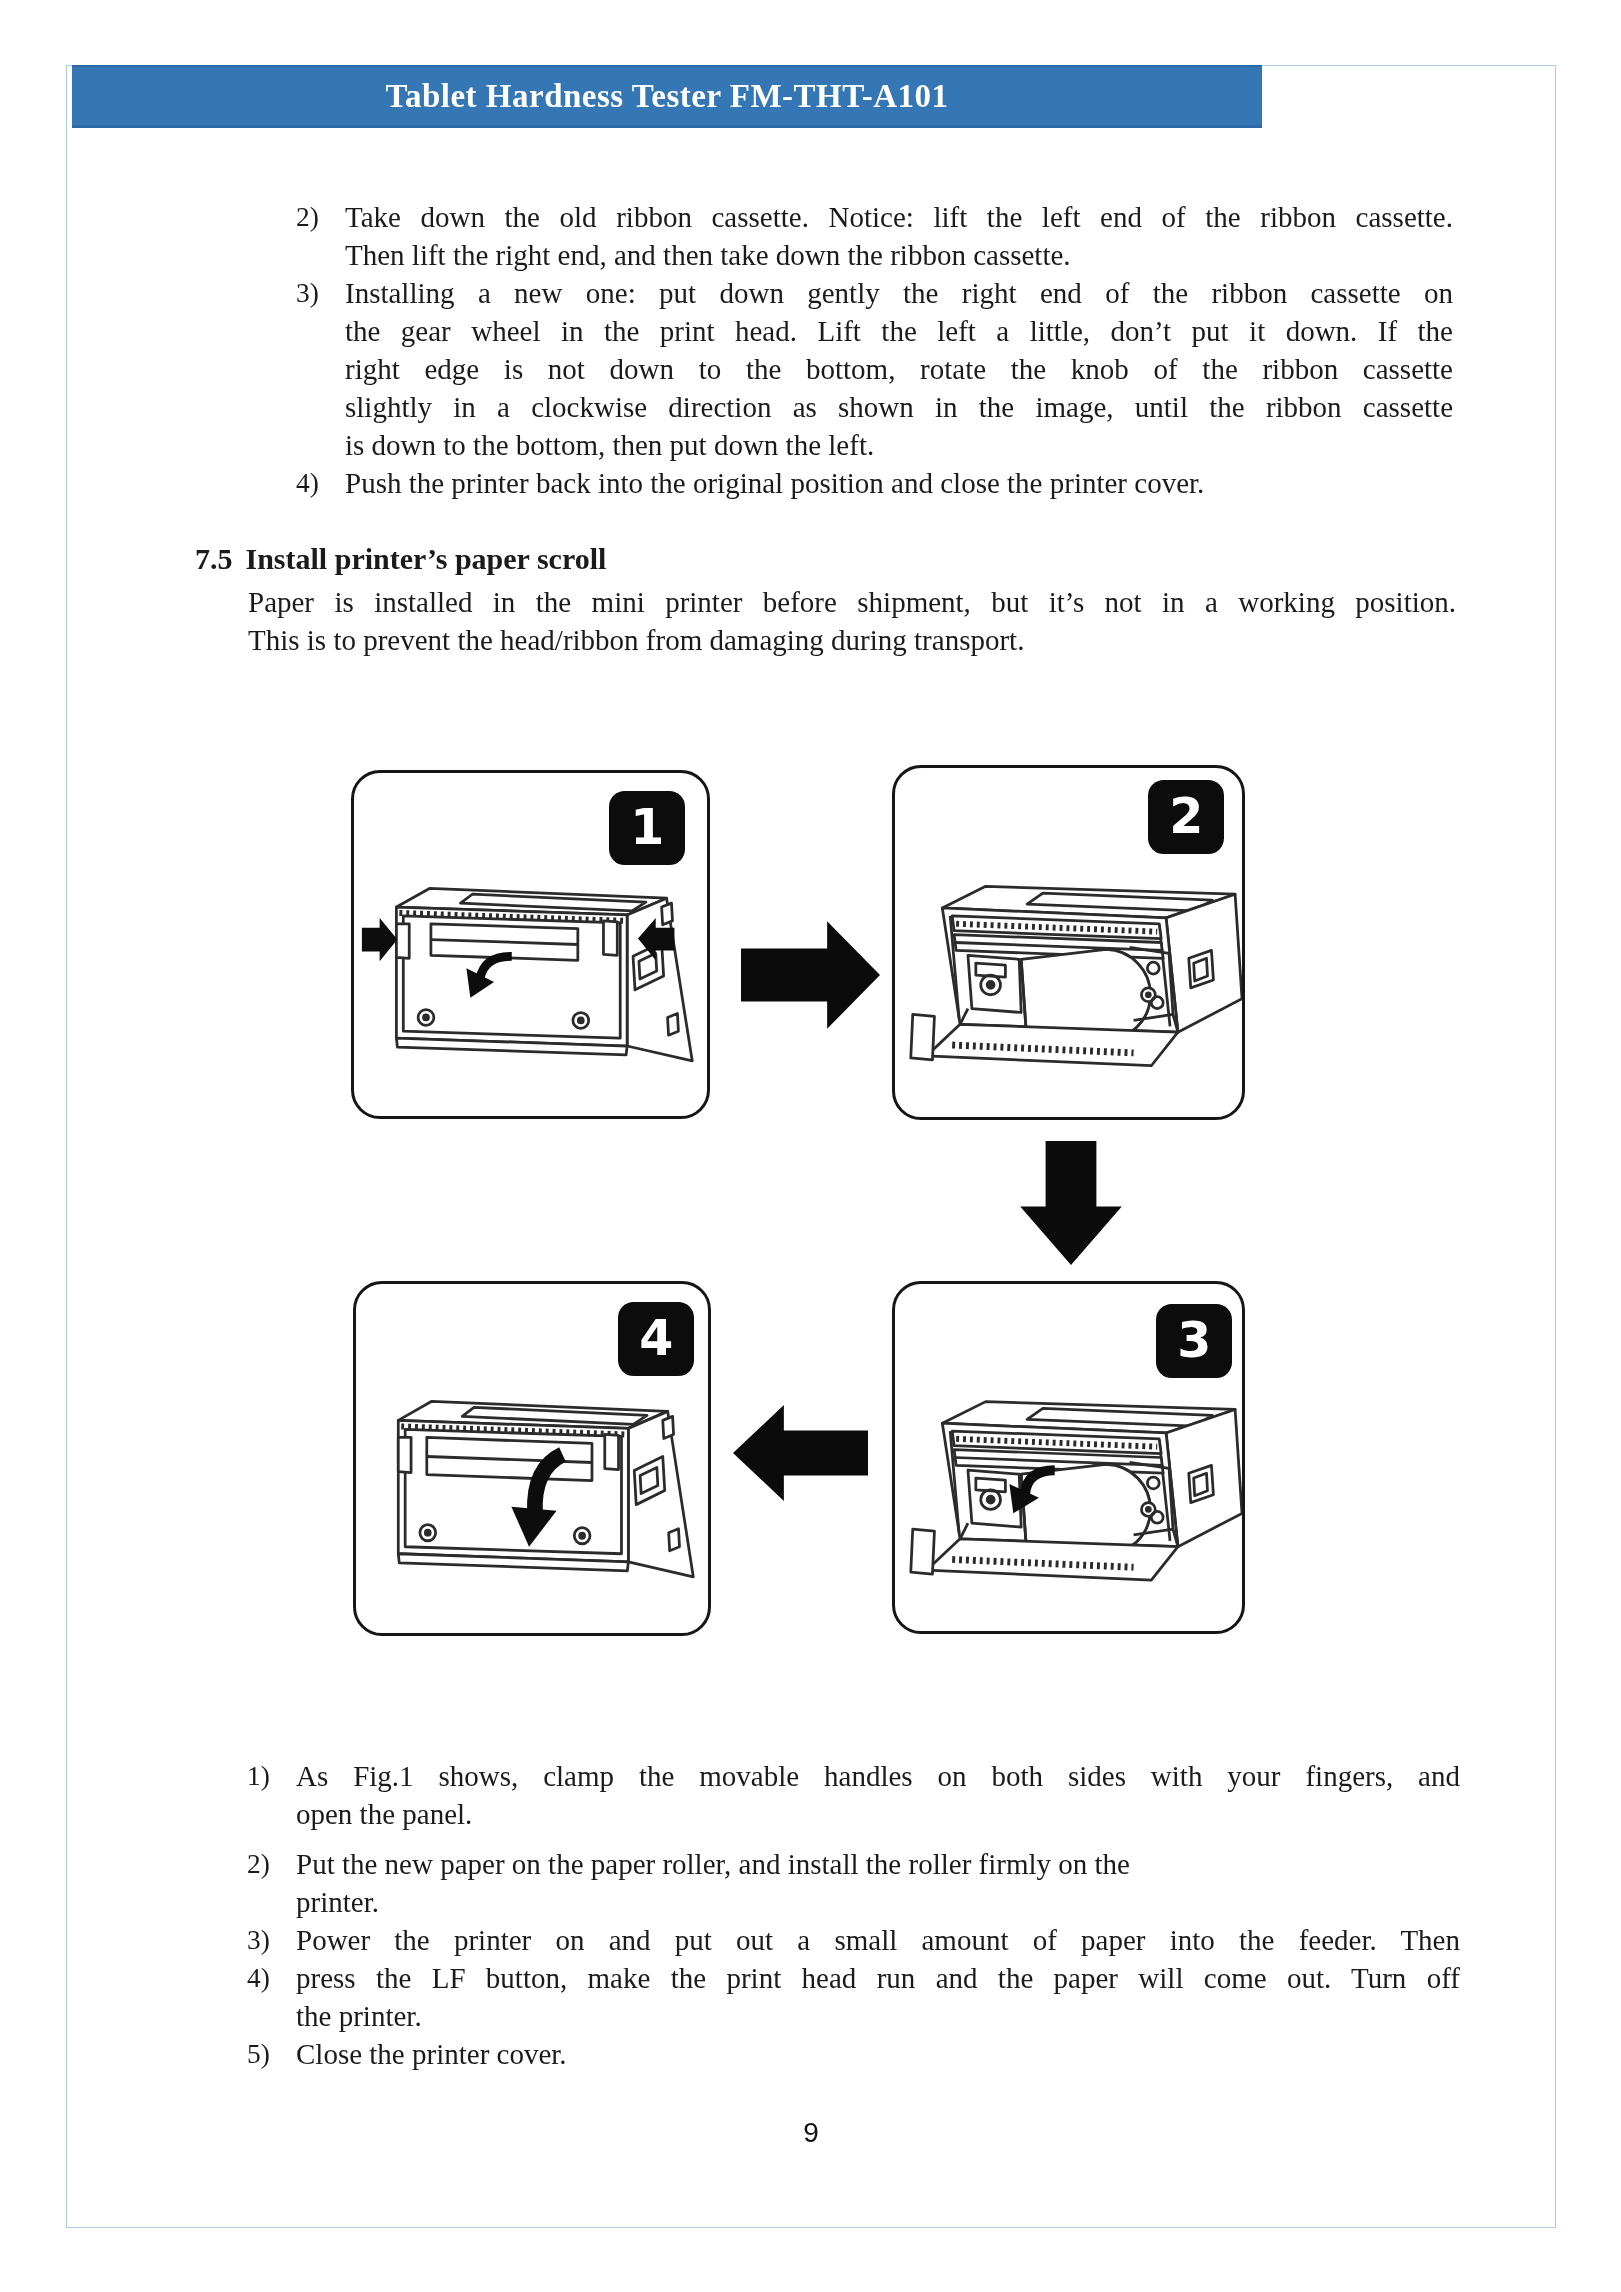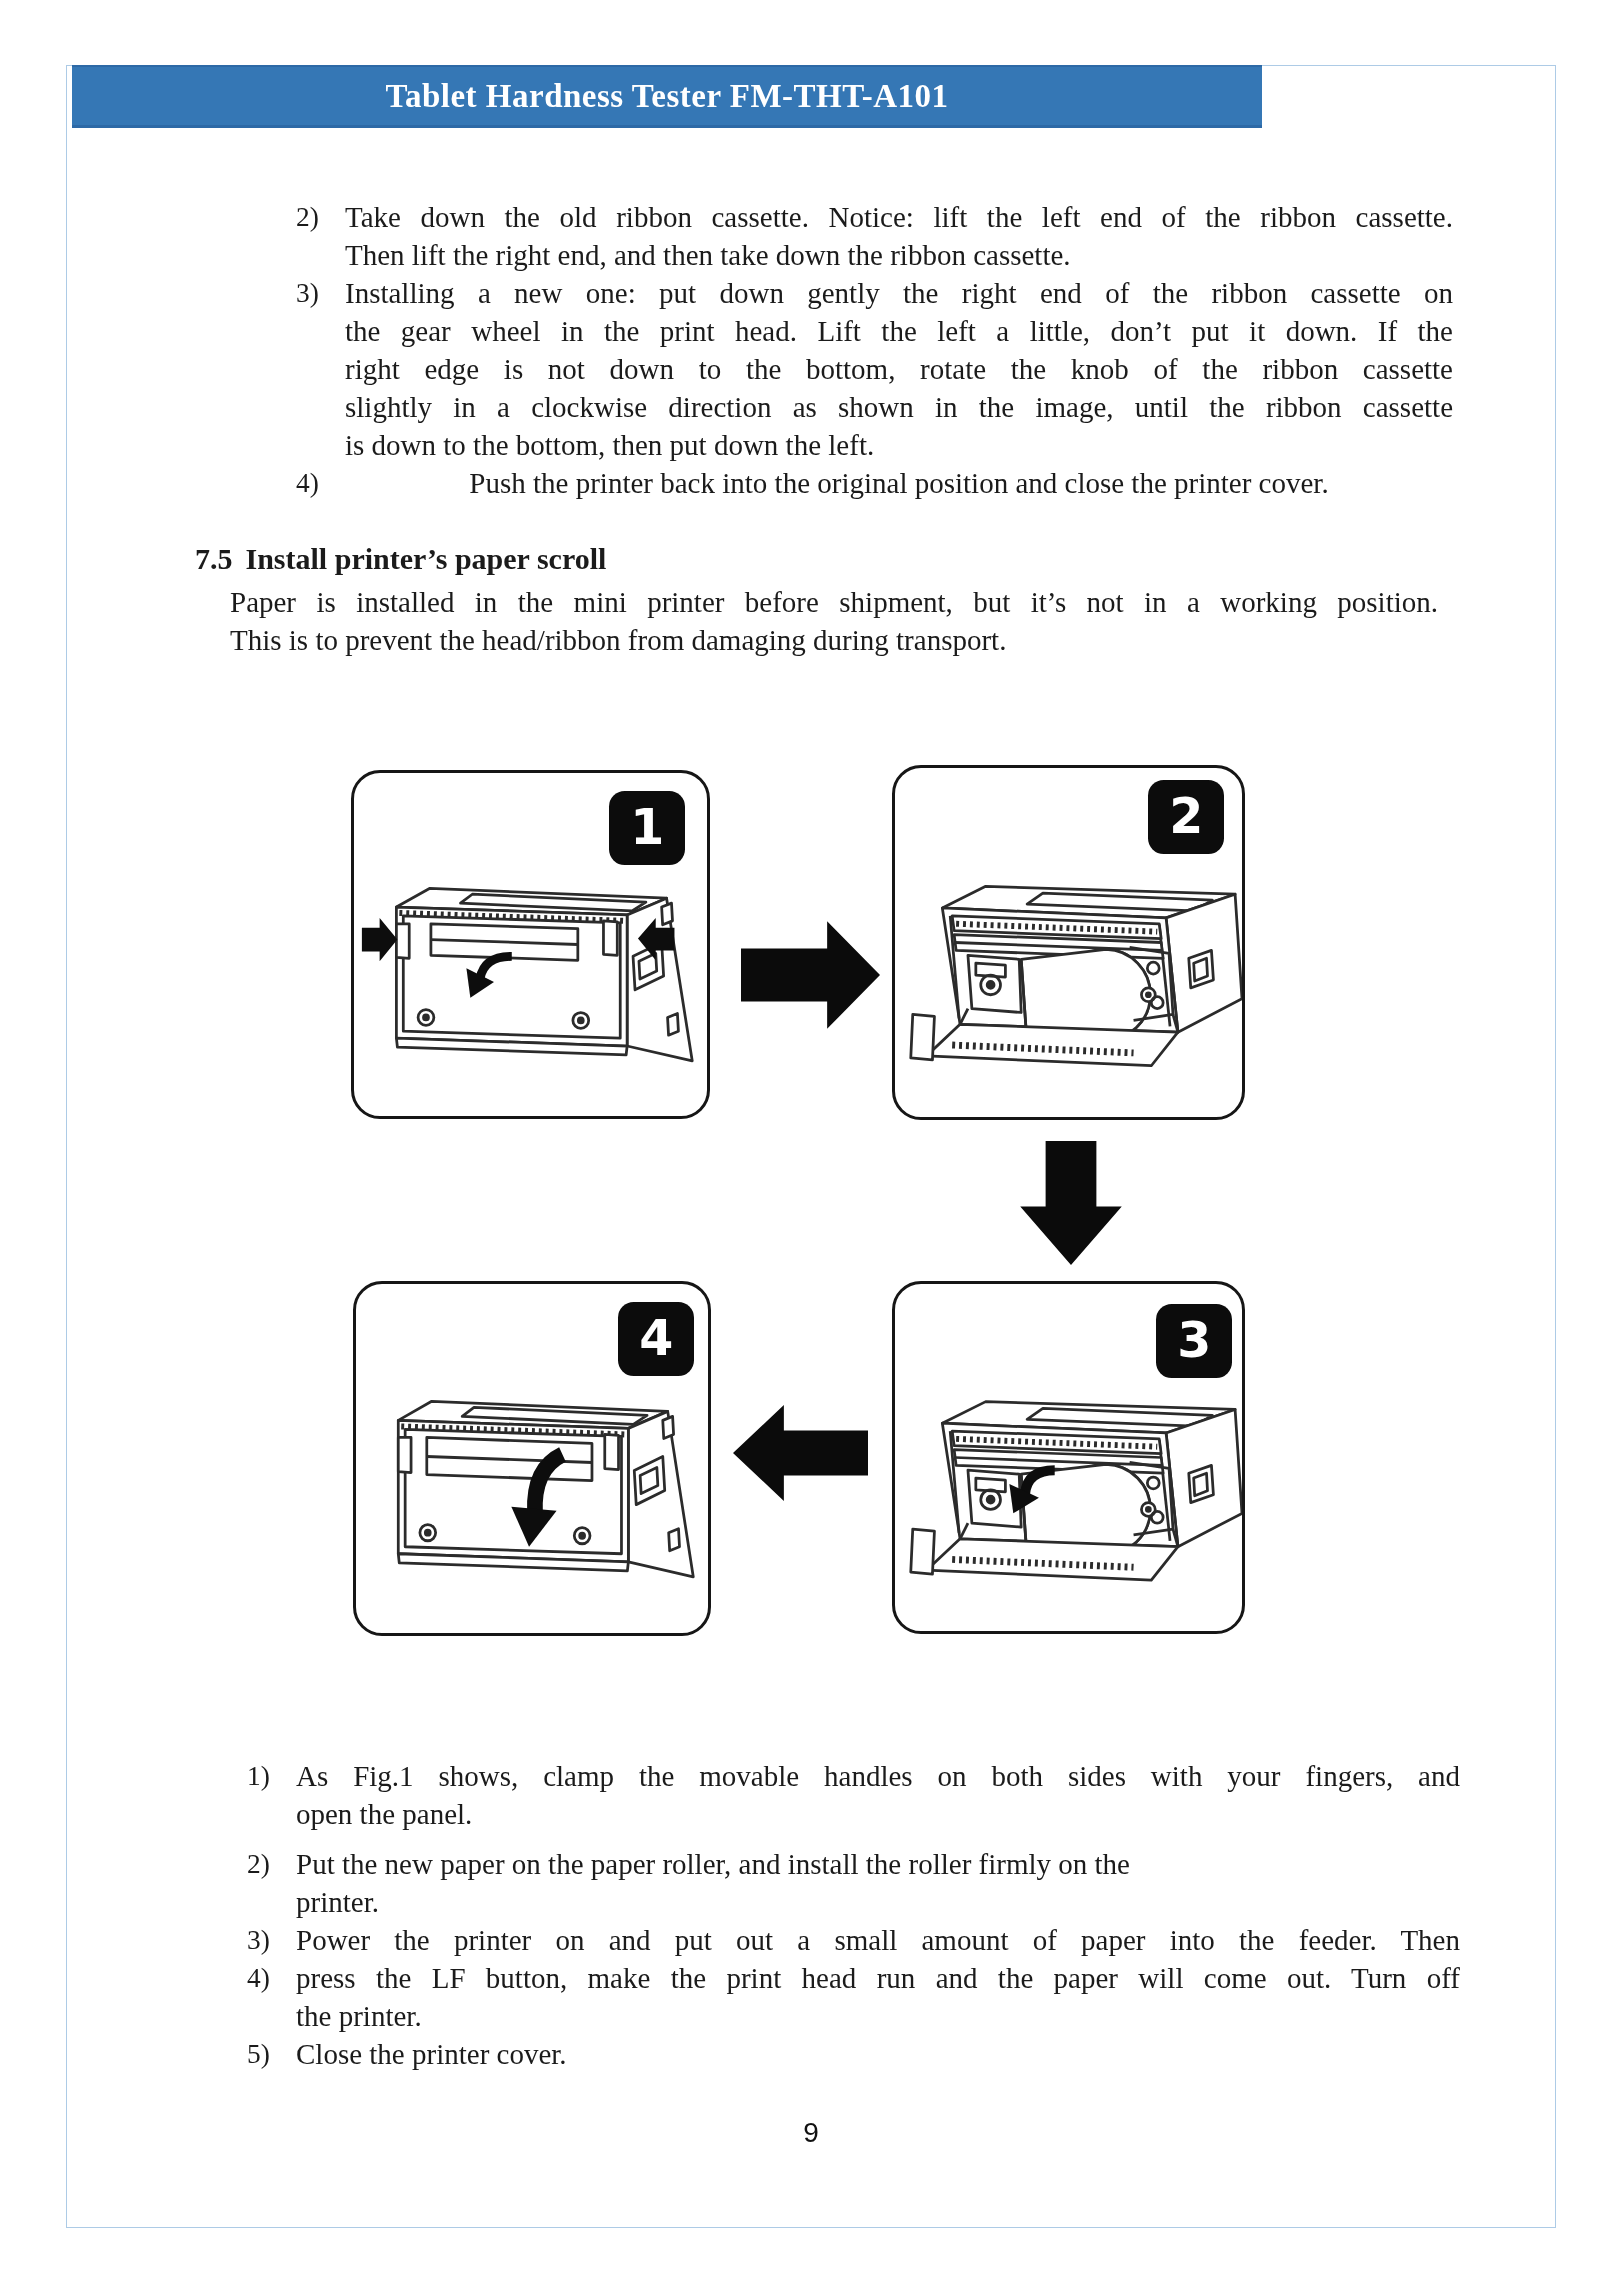--- a/index.html
+++ b/index.html
@@ -61,31 +61,31 @@
       <div class="txt" style="width:1108px;">
         <div class="line jl">Installing a new one: put down gently the right end of the ribbon cassette on</div>
         <div class="line jl">the gear wheel in the print head. Lift the left a little, don’t put it down. If the</div>
         <div class="line jl">right edge is not down to the bottom, rotate the knob of the ribbon cassette</div>
         <div class="line jl">slightly in a clockwise direction as shown in the image, until the ribbon cassette</div>
         <div class="line">is down to the bottom, then put down the left.</div>
       </div>
     </div>
     <div class="li">
       <span class="num">4)</span>
-      <div class="txt" style="width:1108px;text-align:center;">
+      <div class="txt" style="width:1108px;">
         <div class="line">Push the printer back into the original position and close the printer cover.</div>
       </div>
     </div>
   </div>
 
   <div class="abs heading" style="left:195px; top:538px;">
     <span class="h-num">7.5</span><span class="h-title">Install printer’s paper scroll</span>
   </div>
 
-  <div class="abs" style="left:230px; top:583px; width:1208px;">
+  <div class="abs" style="left:248px; top:583px; width:1208px;">
     <div class="line jl">Paper is installed in the mini printer before shipment, but it’s not in a working position.</div>
     <div class="line">This is to prevent the head/ribbon from damaging during transport.</div>
   </div>
 
   <div class="panel" style="left:351px; top:770px; width:359px; height:349px;">
     <svg class="art" viewBox="0 0 358 348" preserveAspectRatio="none">
       <g stroke="#2b2b2b" stroke-width="2.8" stroke-linejoin="round" fill="none">
         <polygon points="43,136 77,117 317,127 277,144" fill="#fff"></polygon>
         <polygon points="120,123 296,131 282,140 108,132"></polygon>
         <polygon points="277,144 317,127 343,292 277,277" fill="#fff"></polygon>

